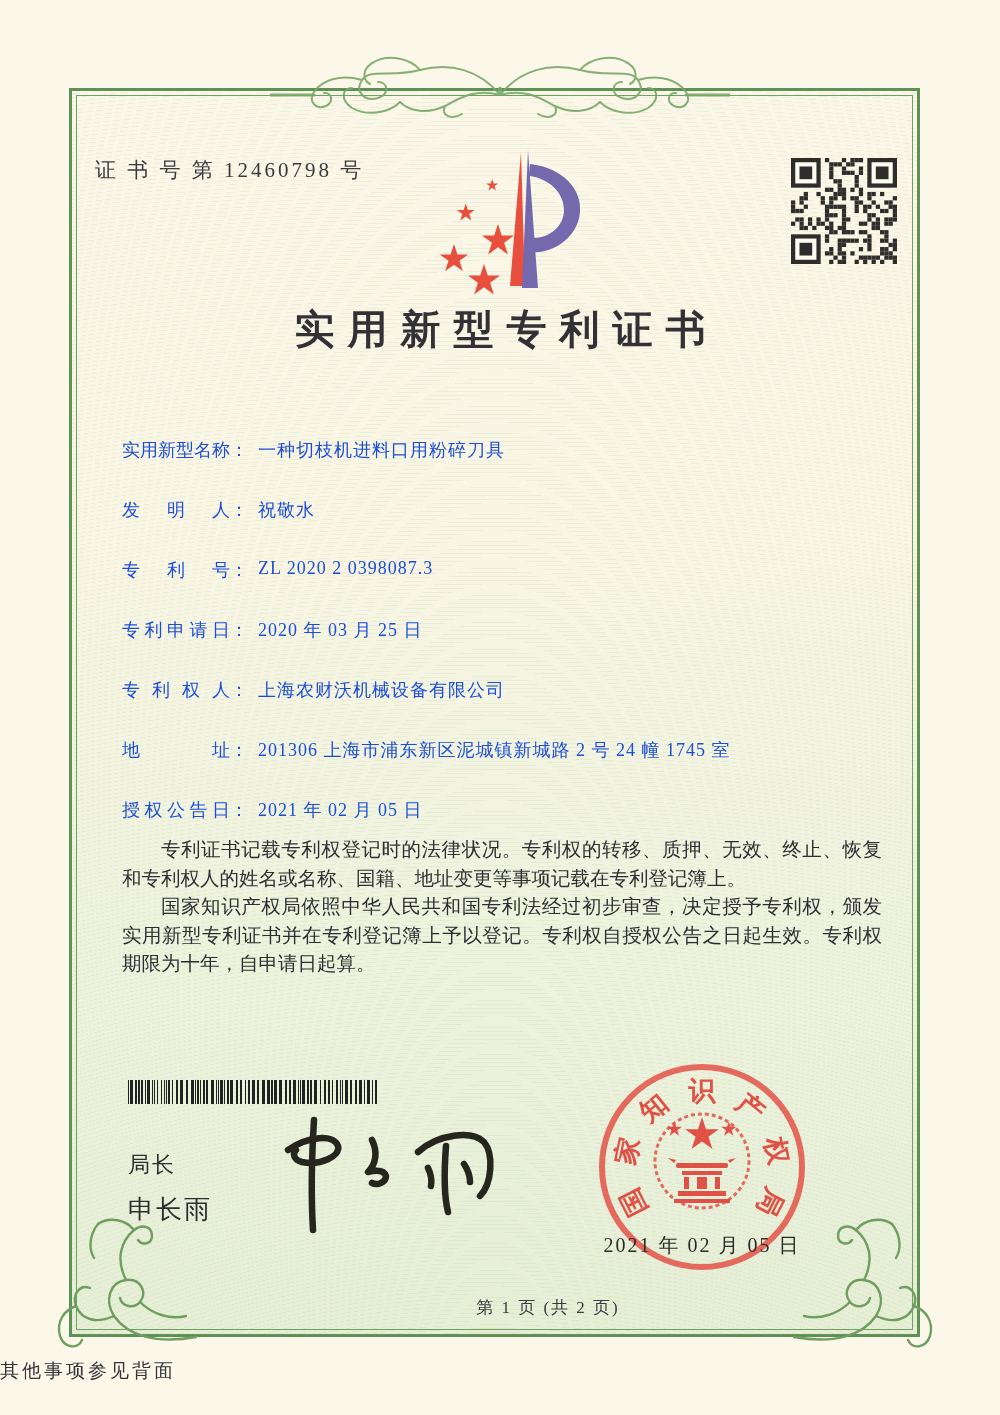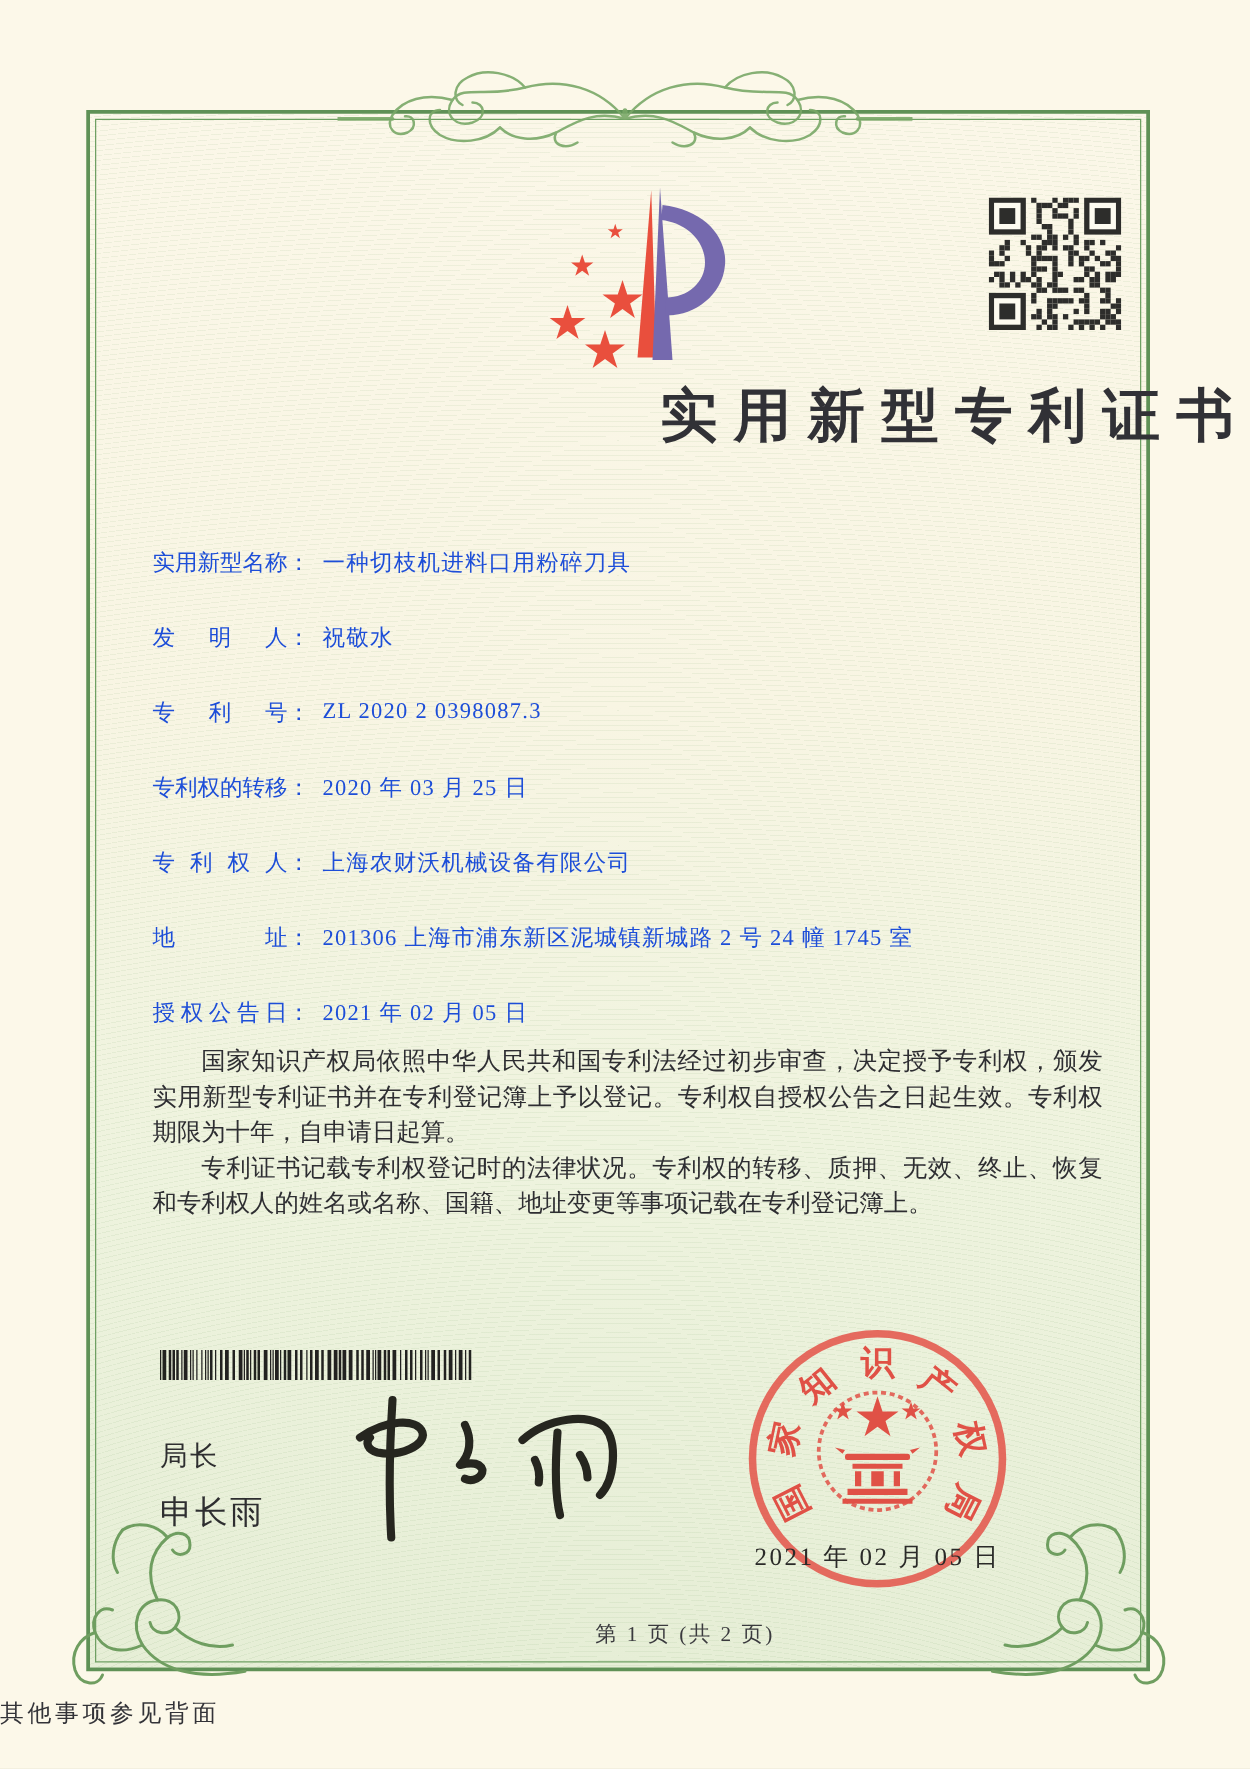--- a/index.html
+++ b/index.html
@@ -20,22 +20,22 @@
         rgba(120,165,105,0.10) 0 1px, rgba(0,0,0,0) 1px 6px),
       linear-gradient(180deg,#fbf7e8 0%,#f8f5e3 38%,#eef3de 68%,#e6eed6 100%);
   }
   .frame-inner{
     position:absolute; left:4px; top:4px; right:4px; bottom:4px;
     border:1px solid #6fa063; pointer-events:none;
   }
   
   .cert-no{ left:95px; top:156px; font-size:21px; letter-spacing:3px; color:#3a3a3e;}
   .title{
-    left:0; top:302px; width:1000px; text-align:right;
-    font-size:46px; font-weight:bold; letter-spacing:13px; color:#313136;
+    left:0; top:302px; width:1000px; text-align:center;
+    font-size:40px; font-weight:bold; letter-spacing:13px; color:#313136;
     text-indent:13px;
   }
   
   .fields{ left:122px; top:438px; width:760px; font-size:18px; color:#1d4ed8;}
   .frow{ height:60px; display:flex; align-items:flex-start; white-space:nowrap;}
   .flabel{ display:inline-block; width:108px; text-align:justify; text-align-last:justify;}
   .fcolon{ display:inline-block;}
   .fvalue{ margin-left:10px; letter-spacing:1px;}
   .fpair2{ margin-left:92px;}
   
@@ -108,20 +108,21 @@
       <path d="M150,125 C110,132 82,124 68,104 C58,88 64,70 80,68 C94,66 102,80 94,90 C88,97 76,95 74,86"></path>
       <path d="M68,104 C50,112 36,108 30,94 C26,82 34,72 44,76"></path>
       <path d="M80,68 C70,48 74,30 88,18 C96,12 106,14 106,24 C106,32 96,34 92,28"></path>
       <path d="M88,18 C80,8 64,4 52,12"></path>
       <path d="M30,94 C18,98 10,110 14,124 C18,136 32,138 36,128"></path>
       <path d="M94,90 C106,102 124,108 140,104"></path>
       <path d="M52,12 C44,22 42,36 48,46"></path>
     </g>
   </svg>
 
+  <div class="abs cert-no">证 书 号 第 12460798 号</div>
 
   <svg class="abs" style="left:424px; top:146px;" width="160" height="150" viewBox="0 0 160 150">
     <g fill="#e94f3d">
       <path d="M69,40 l2.6,8 8.4,0 -6.8,5 2.6,8 -6.8,-5 -6.8,5 2.6,-8 -6.8,-5 8.4,0z" transform="scale(0.55) translate(55,20)"></path>
       <path d="M40,62 l3,9 9.4,0 -7.6,5.6 2.9,9 -7.7,-5.6 -7.7,5.6 2.9,-9 -7.6,-5.6 9.4,0z" transform="scale(0.72) translate(18,18)"></path>
       <path d="M74,78 l3.8,11.6 12.2,0 -9.9,7.2 3.8,11.6 -9.9,-7.2 -9.9,7.2 3.8,-11.6 -9.9,-7.2 12.2,0z"></path>
       <path d="M30,98 l3.4,10.4 10.9,0 -8.8,6.4 3.4,10.4 -8.9,-6.4 -8.9,6.4 3.4,-10.4 -8.8,-6.4 10.9,0z"></path>
       <path d="M60,118 l3.8,11.6 12.2,0 -9.9,7.2 3.8,11.6 -9.9,-7.2 -9.9,7.2 3.8,-11.6 -9.9,-7.2 12.2,0z"></path>
       <polygon points="97,6 86,140 101,140"></polygon>
     </g>
@@ -339,21 +340,21 @@
       <span class="flabel">发明人</span>
         <span class="fcolon">：</span>
       <span class="fvalue">祝敬水</span>
     </div>
     <div class="frow">
       <span class="flabel">专利号</span>
         <span class="fcolon">：</span>
       <span class="fvalue">ZL 2020 2 0398087.3</span>
     </div>
     <div class="frow">
-      <span class="flabel">专利权的转移</span>
+      <span class="flabel">专利申请日</span>
         <span class="fcolon">：</span>
       <span class="fvalue">2020 年 03 月 25 日</span>
     </div>
     <div class="frow">
       <span class="flabel">专利权人</span>
         <span class="fcolon">：</span>
       <span class="fvalue">上海农财沃机械设备有限公司</span>
     </div>
     <div class="frow">
       <span class="flabel">地址</span>
@@ -361,22 +362,22 @@
       <span class="fvalue">201306 上海市浦东新区泥城镇新城路 2 号 24 幢 1745 室</span>
     </div>
     <div class="frow">
       <span class="flabel">授权公告日</span>
         <span class="fcolon">：</span>
       <span class="fvalue">2021 年 02 月 05 日</span>
     </div>
   </div>
 
   <div class="abs legal">
+    <p>专利证书记载专利权登记时的法律状况。专利权的转移、质押、无效、终止、恢复和专利权人的姓名或名称、国籍、地址变更等事项记载在专利登记簿上。</p>
     <p>国家知识产权局依照中华人民共和国专利法经过初步审查，决定授予专利权，颁发实用新型专利证书并在专利登记簿上予以登记。专利权自授权公告之日起生效。专利权期限为十年，自申请日起算。</p>
-    <p>专利证书记载专利权登记时的法律状况。专利权的转移、质押、无效、终止、恢复和专利权人的姓名或名称、国籍、地址变更等事项记载在专利登记簿上。</p>
   </div>
 
   <svg id="barcode-svg" class="abs barcode" viewBox="0 0 252 24" fill="#222220">
       <rect x="0" y="0" width="1" height="24"></rect>
       <rect x="2" y="0" width="3" height="24"></rect>
       <rect x="7" y="0" width="2" height="24"></rect>
       <rect x="10" y="0" width="2" height="24"></rect>
       <rect x="13" y="0" width="2" height="24"></rect>
       <rect x="17" y="0" width="1" height="24"></rect>
       <rect x="19" y="0" width="3" height="24"></rect>

